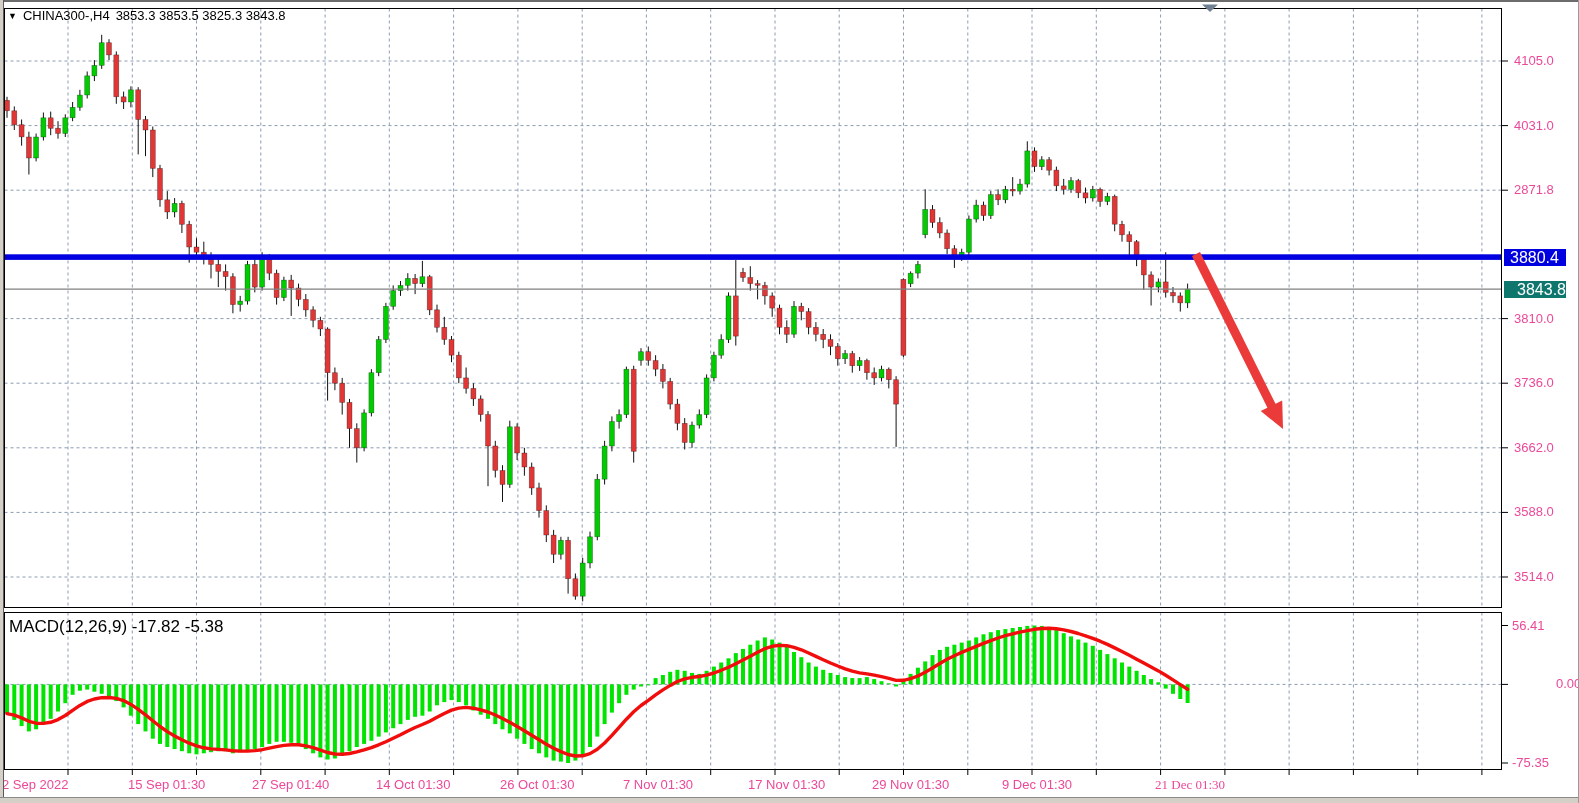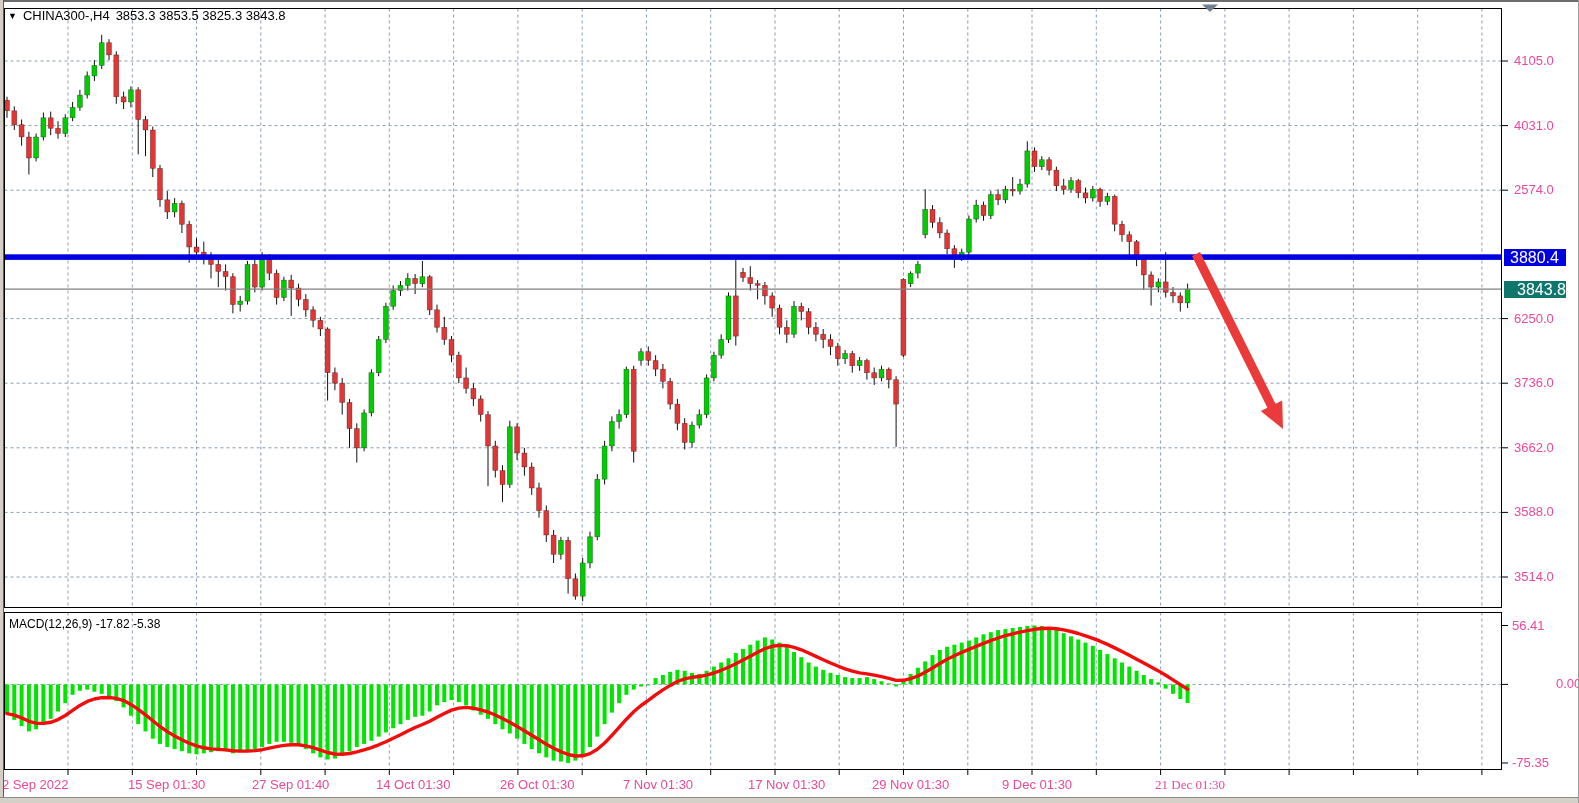--- a/index.html
+++ b/index.html
@@ -1,21 +1,21 @@
 <!DOCTYPE html>
 <html><head>
 <meta charset="utf-8">
 <style>
   html,body{margin:0;padding:0;background:#fff;}
   #app{position:relative;width:1579px;height:803px;background:#fff;overflow:hidden;
        font-family:"Liberation Sans",sans-serif;}
   .lbl{position:absolute;font-size:13px;color:#ec4899;white-space:nowrap;line-height:15px;}
   #title-bar{position:absolute;left:8px;top:8px;display:flex;align-items:center;gap:6px;
              font-size:13px;color:#000;z-index:5;}
-  #macd-label{position:absolute;left:9px;top:617px;font-size:12px;color:#000;z-index:5;}
+  #macd-label{position:absolute;left:9px;top:617px;font-size:17px;color:#000;z-index:5;}
   .badge{position:absolute;left:1504px;width:62px;height:17px;color:#fff;font-size:16px;
          line-height:17px;padding-left:6px;box-sizing:border-box;z-index:6;}
   #chart-svg{position:absolute;left:0;top:0;}
   .frame-left{position:absolute;left:0;top:0;width:3px;height:803px;background:#d4d0c8;border-right:1px solid #5a5a5a;}
   .frame-top{position:absolute;left:0;top:0;width:1579px;height:2px;background:#6b6b6b;}
   .frame-bottom{position:absolute;left:0;top:797px;width:1579px;height:6px;background:#d4d0c8;border-top:1px solid #8a8a8a;}
   .frame-right{position:absolute;right:0;top:0;width:1px;height:803px;background:#9a9a9a;}
 </style>
 </head>
 <body>
@@ -627,22 +627,22 @@
   </div>
 
   <div id="macd-label">MACD(12,26,9) -17.82 -5.38</div>
 
   <div class="badge" id="badge-blue" style="background: rgb(0, 0, 224); top: 248.597px;">3880.4</div>
   <div class="badge" id="badge-black" style="background: #0f766e; top: 280.553px; text-align: right;">3843.8</div>
 
   <div id="labels-layer">
       <div class="lbl" style="left: 1514px; top: 53px;">4105.0</div>
       <div class="lbl" style="left: 1514px; top: 117.609px;">4031.0</div>
-      <div class="lbl" style="left: 1514px; top: 182.218px;">2574.0</div>
-      <div class="lbl" style="left: 1514px; top: 310.563px;">6250.0</div>
+      <div class="lbl" style="left: 1514px; top: 182.218px;">2871.8</div>
+      <div class="lbl" style="left: 1514px; top: 310.563px;">3810.0</div>
       <div class="lbl" style="left: 1514px; top: 375.173px;">3736.0</div>
       <div class="lbl" style="left: 1514px; top: 439.782px;">3662.0</div>
       <div class="lbl" style="left: 1514px; top: 504.391px;">3588.0</div>
       <div class="lbl" style="left: 1514px; top: 569px; text-align: center;">3514.0</div>
       <div class="lbl" style="left: 1512px; top: 617.5px;">56.41</div>
       <div class="lbl" style="left: 1512px; top: 676.367px; margin-left: 44px;">0.00</div>
       <div class="lbl" style="left: 1512px; top: 755px;">-75.35</div>
       <div class="lbl" style="left: 2px; top: 777px;">2 Sep 2022</div>
       <div class="lbl" style="left: 128px; top: 777px;">15 Sep 01:30</div>
       <div class="lbl" style="left: 252px; top: 777px;">27 Sep 01:40</div>

